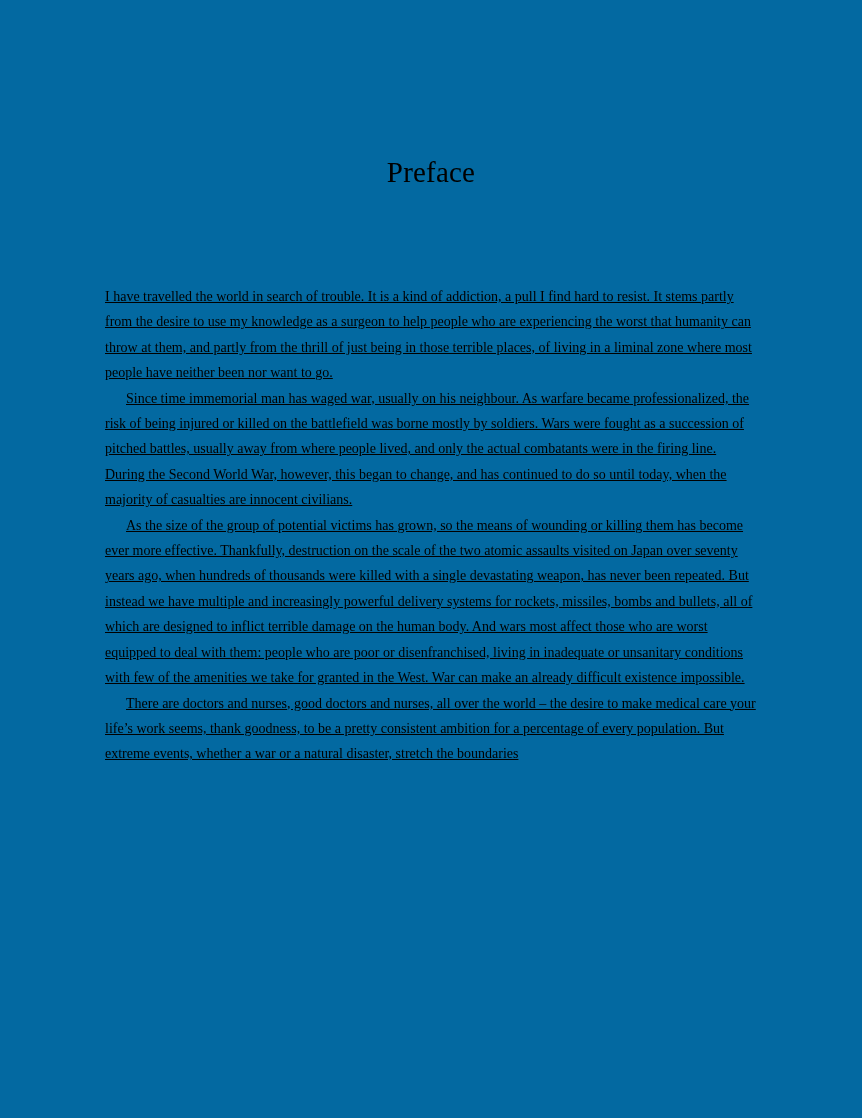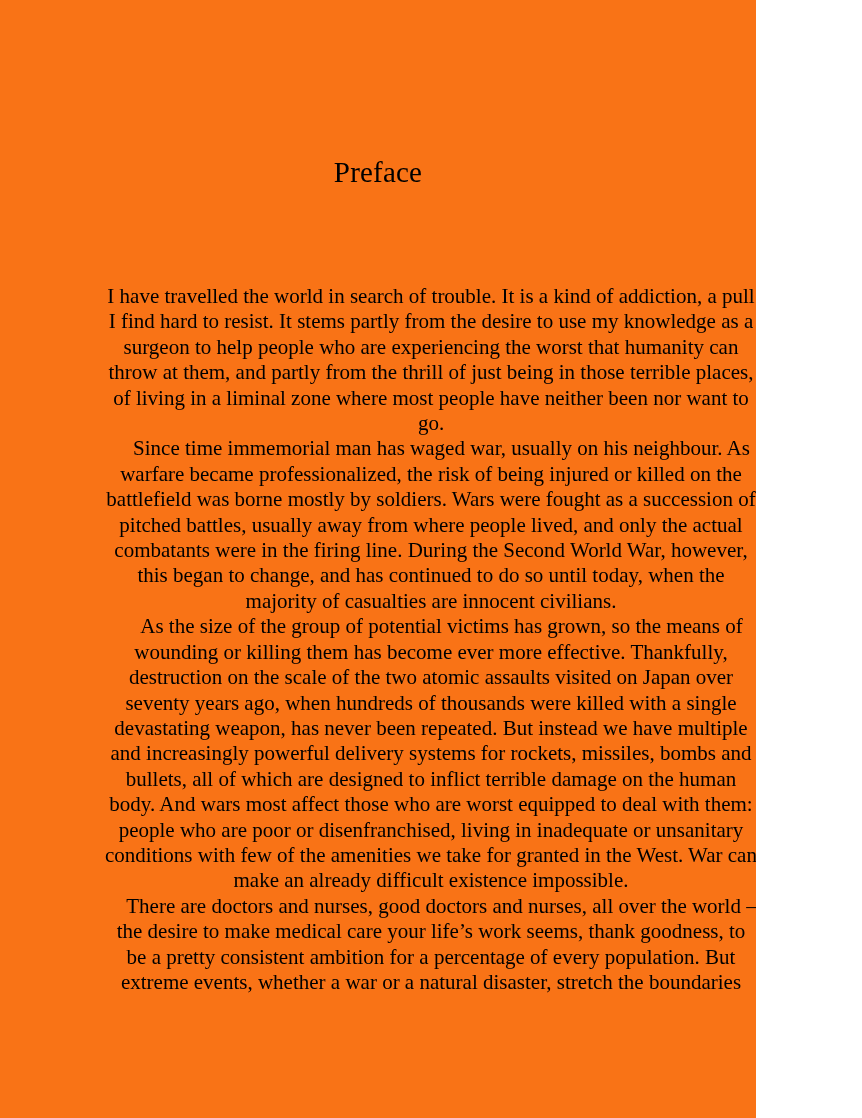--- a/index.html
+++ b/index.html
@@ -2,23 +2,23 @@
 <html><head>
   <meta charset="utf-8">
   <style>
     html, body {
       margin: 0;
       padding: 0;
       background: #ffffff;
     }
     .page {
       position: relative;
-      width: 756px;
+      width: 862px;
       height: 1118px;
-      background: #f97316;
+      background: #0369a1;
       color: #000000;
       font-family: "Liberation Serif", "DejaVu Serif", serif;
       overflow: hidden;
     }
     .chapter-title {
       position: absolute;
       top: 156px;
       left: 0;
       width: 100%;
       margin: 0;
@@ -26,24 +26,25 @@
       font-size: 29px;
       font-weight: normal;
       letter-spacing: 0.2px;
       color: #000000;
     }
     .content {
       position: absolute;
       top: 284px;
       left: 105px;
       width: 652px;
-      font-size: 21px;
+      font-size: 14px;
       line-height: 25.4px;
-      text-align: center;
+      text-align: left;
       color: #000000;
+      text-decoration: underline;
     }
     .content p {
       margin: 0;
       padding: 0;
     }
     .content p.indent {
       text-indent: 21px;
     }
   </style>
 </head>

